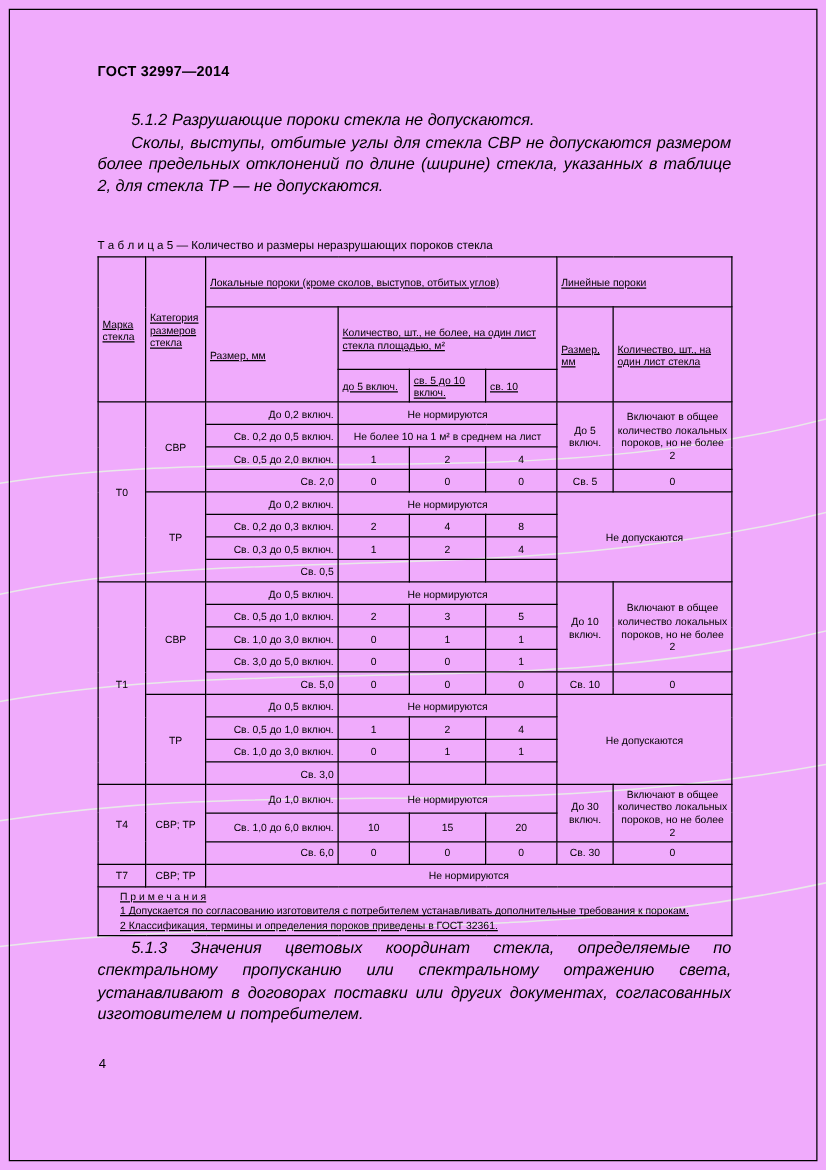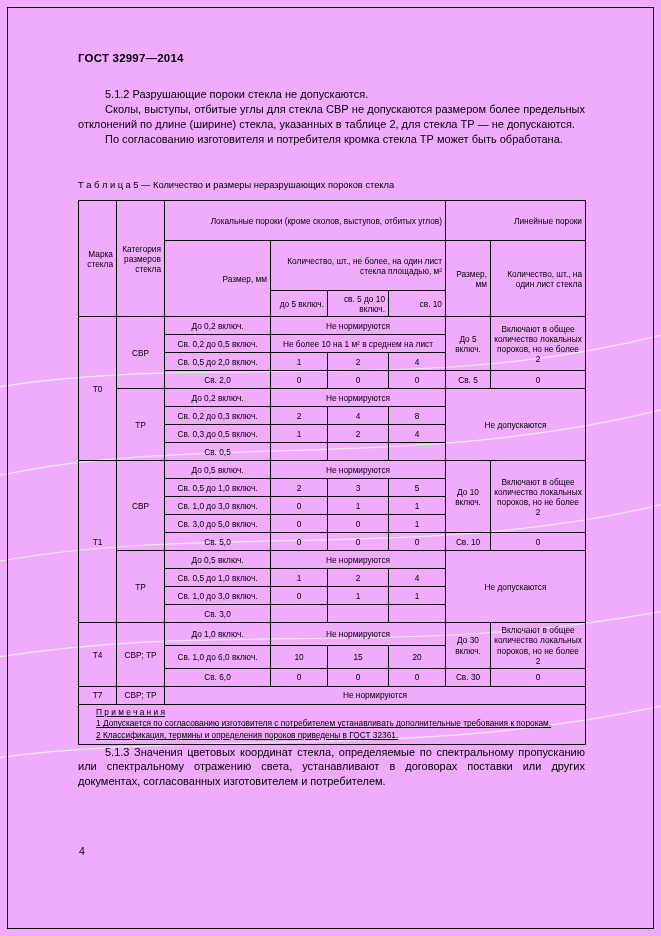--- a/index.html
+++ b/index.html
@@ -4,31 +4,31 @@
 <style>
   html,body { margin:0; padding:0; background:#fff; }
   .sheet {
     position:relative; width:661px; height:936px; background:#f0abfc;
     font-family:"Liberation Sans", sans-serif; color:#000; overflow:hidden;
   }
   .frame { position:absolute; inset:7px; border:1.5px solid #000; pointer-events:none; }
   .wm { position:absolute; left:0; top:0; z-index:0; }
   .content { position:absolute; left:78px; top:52px; width:507px; z-index:1; }
   .doc-header { font-size:11.5px; font-weight:700; letter-spacing:.2px; margin-bottom:23px; }
-  p.para { margin:0; font-size:11px; line-height:1.35; text-align:justify; text-indent:27px; }
-  .table-caption { margin-top:34px; margin-bottom:10px; font-size:9.3px; }
+  p.para { margin:0; font-size:13px; line-height:1.35; text-align:justify; text-indent:27px;font-style:italic; }
+  .table-caption { margin-top:34px; margin-bottom:4px; font-size:9.3px; }
   table.gt { border-collapse:collapse; table-layout:fixed; width:507px; font-size:8.3px; }
   table.gt th, table.gt td {
     border:1px solid #000; padding:2px 3px; vertical-align:middle;
     line-height:1.22; overflow:hidden; box-sizing:border-box;
   }
-  table.gt th { font-weight:normal; text-align:right; }
+  table.gt th { font-weight:normal; text-align:left;text-decoration:underline; }
   table.gt tbody tr { height:18px; }
   thead tr.h1 { height:40px; } thead tr.h2 { height:50px; } thead tr.h3 { height:26px; }
-  td.c-size { text-align:center; padding-left:4px; }
+  td.c-size { text-align:right; padding-left:4px; }
   td.c-num, td.c-span, td.c-cat, td.c-mark, td.c-lin-size { text-align:center; }
   td.c-lin-note { text-align:center; padding-left:4px; }
   td.c-notes { vertical-align:top; padding:4px 6px 7px 6px;text-decoration:underline; }
   td.c-notes div { text-indent:14px; line-height:1.4; text-align:justify; }
   .para-after { margin-top:18px; }
   .page-num { position:absolute; left:79px; top:845px; font-size:10.5px; z-index:1; }
 </style>
 </head>
 <body>
 
@@ -44,21 +44,20 @@
     </g>
   </svg>
 
   <div class="frame"></div>
 
   <div class="content">
     <div class="doc-header">ГОСТ 32997—2014</div>
 
     <p class="para">5.1.2 Разрушающие пороки стекла не допускаются.</p>
     <p class="para">Сколы, выступы, отбитые углы для стекла СВР не допускаются размером более предельных отклонений по длине (ширине) стекла, указанных в таблице 2, для стекла ТР — не допускаются.</p>
-    <p class="para">По согласованию изготовителя и потребителя кромка стекла ТР может быть обработана.</p>
 
     <div class="table-caption">Т а б л и ц а 5 — Количество и размеры неразрушающих пороков стекла</div>
 
     <table class="gt">
       <colgroup>
         <col style="width:38px">
           <col style="width:48px">
           <col style="width:106px">
         <col style="width:57px">
           <col style="width:61px">

